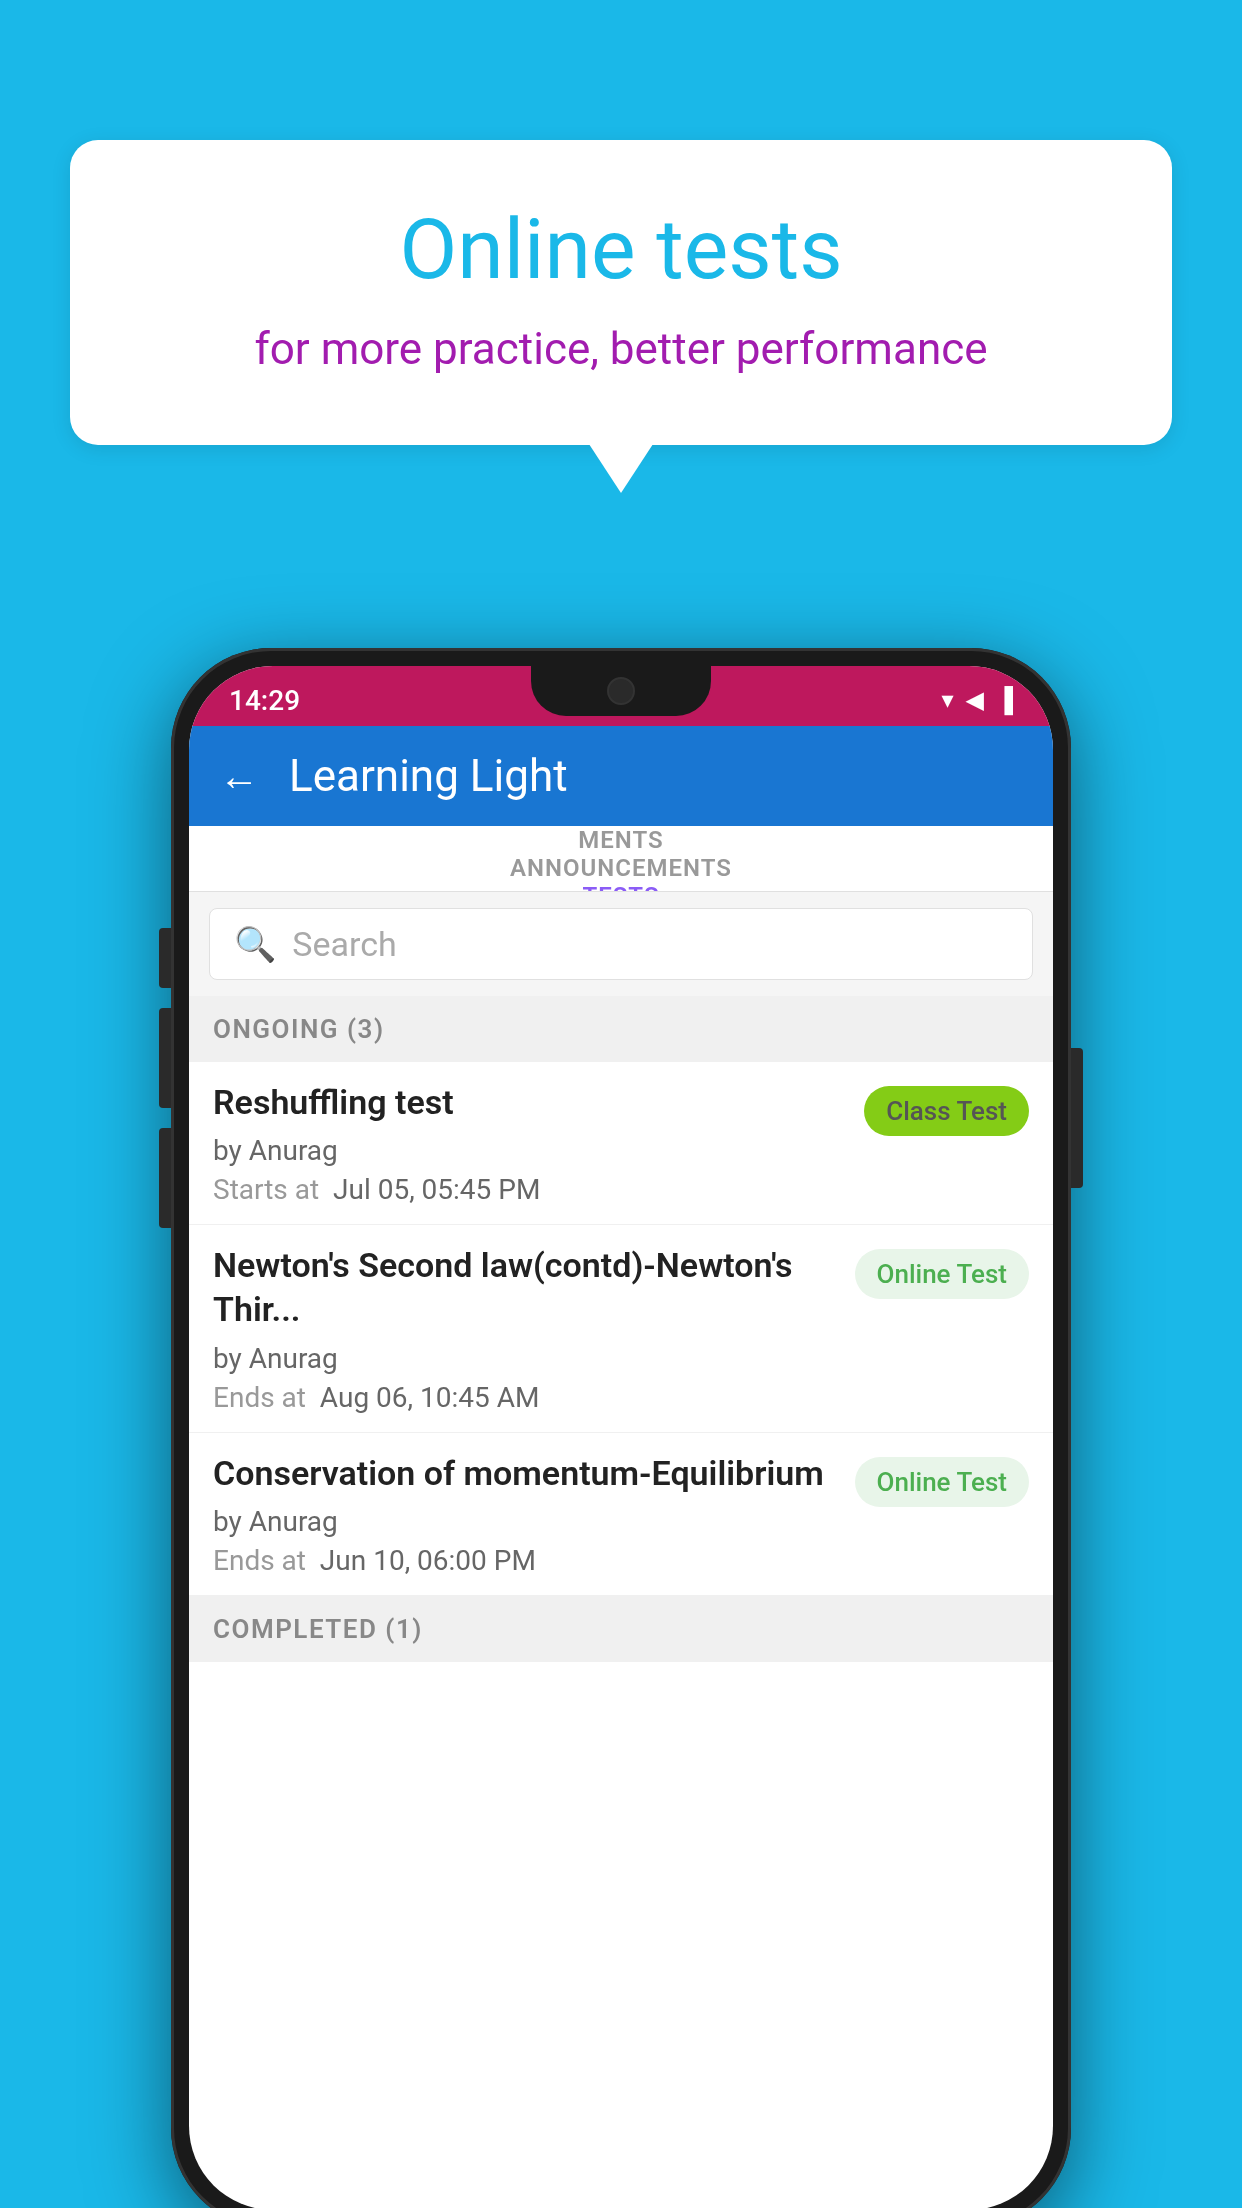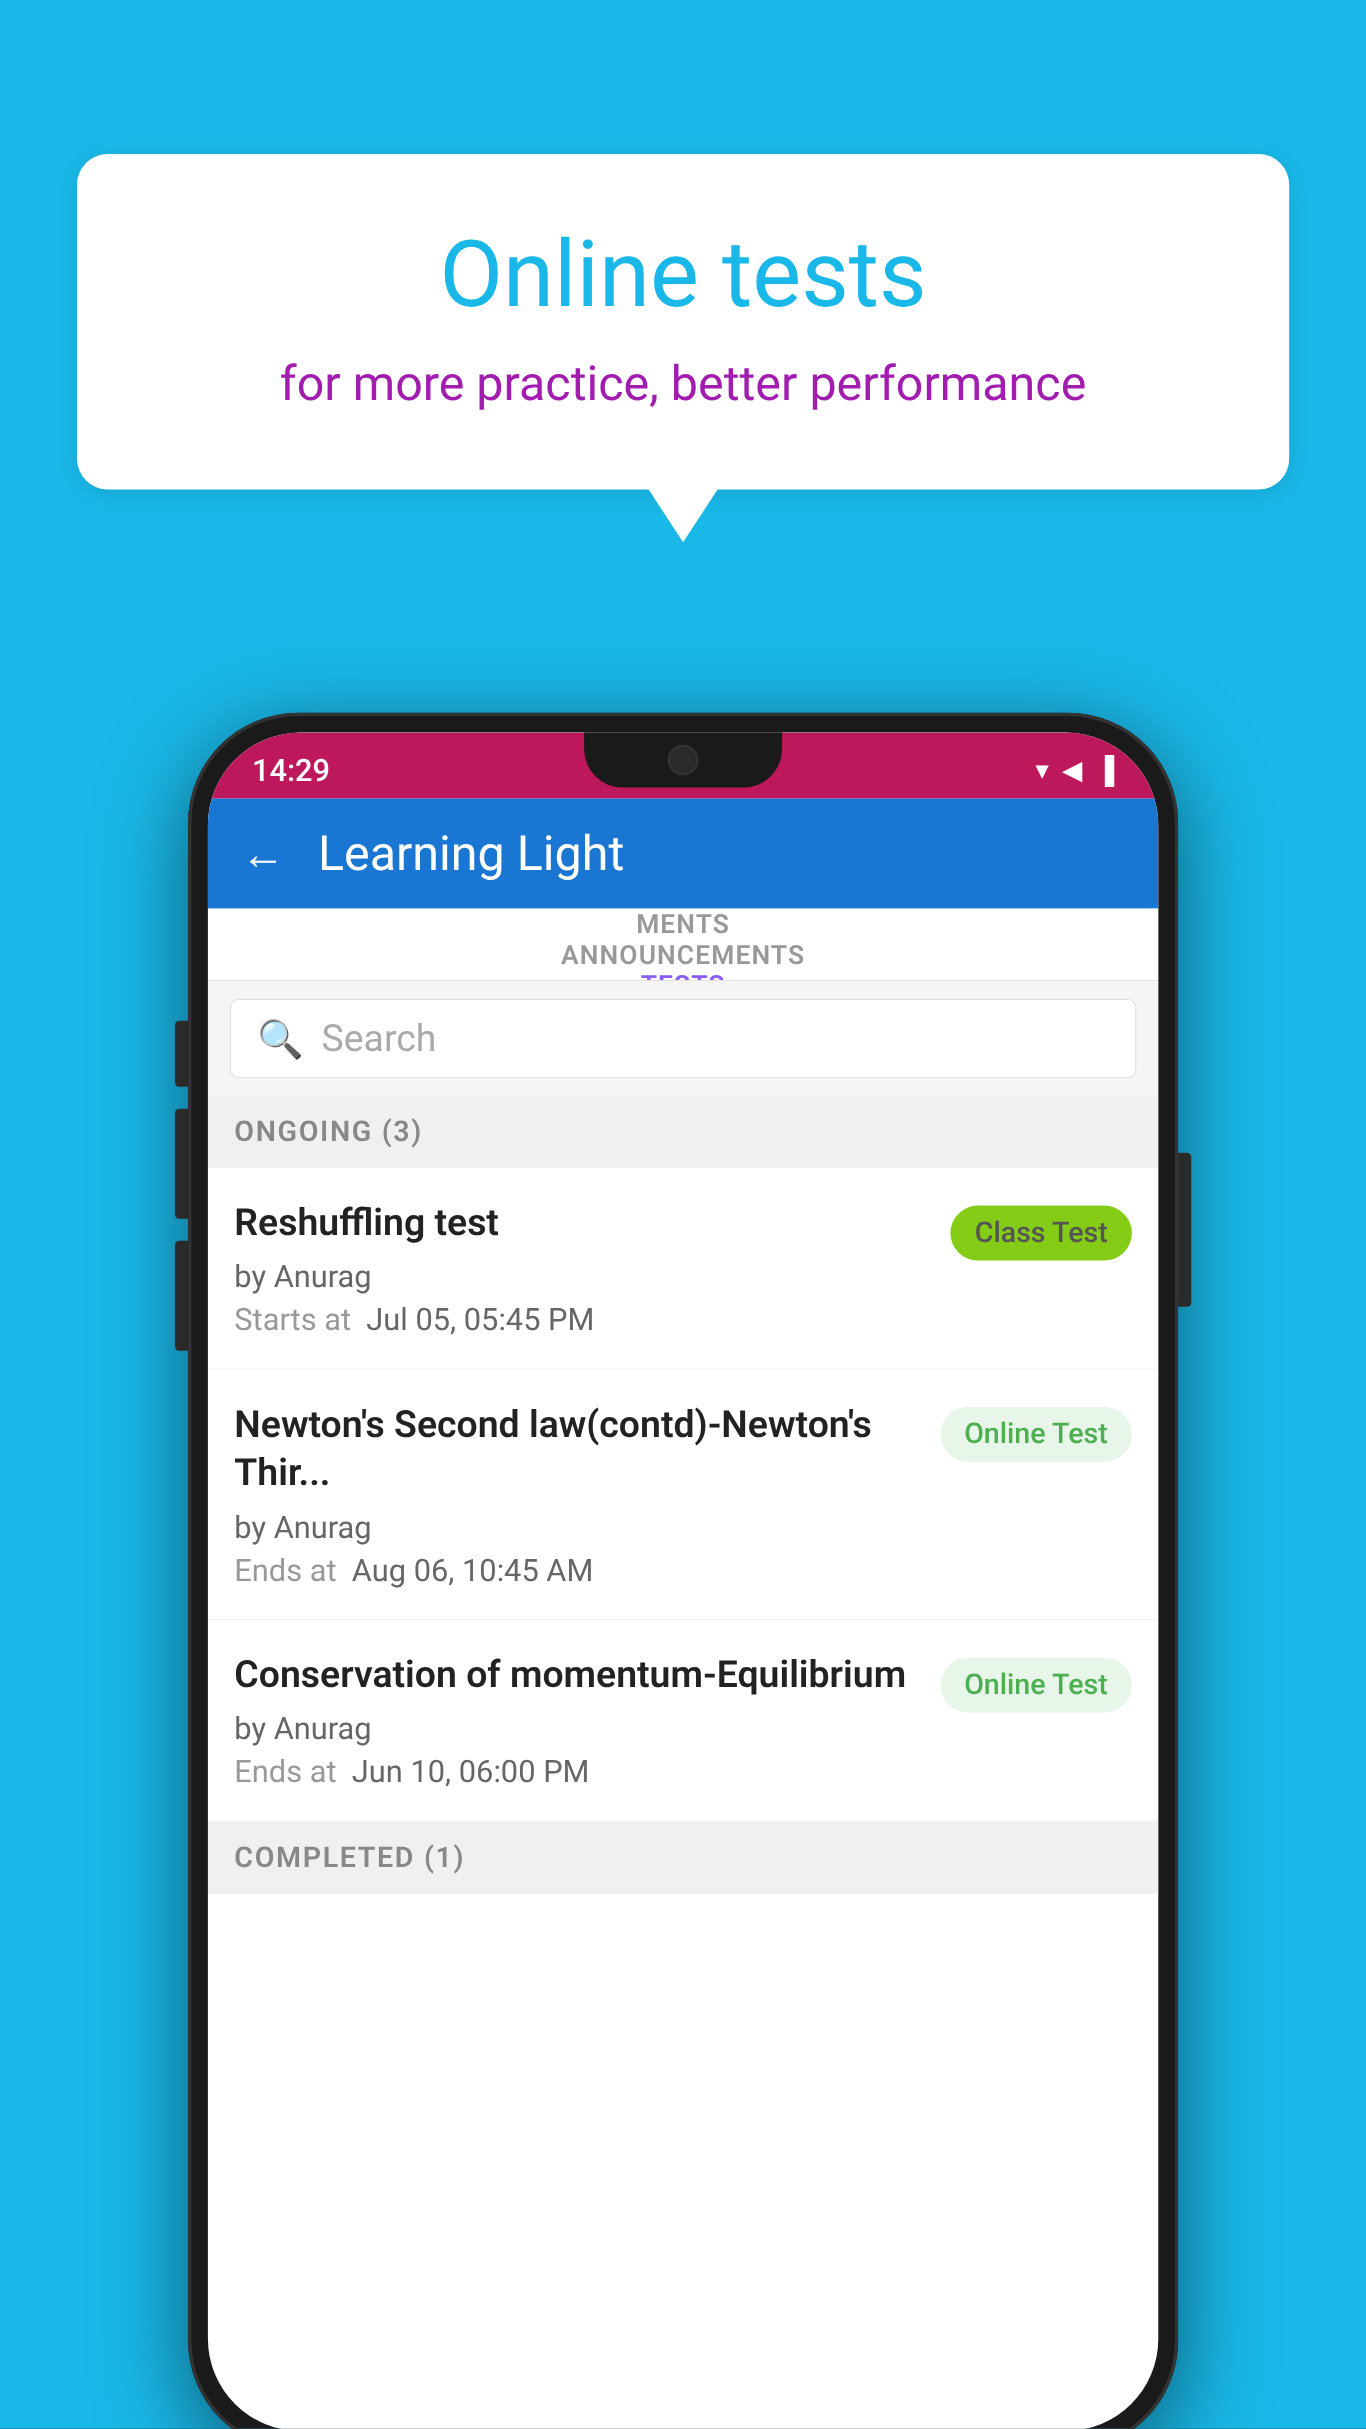--- a/index.html
+++ b/index.html
@@ -236,21 +236,21 @@
       font-size: 26px;
       color: #888;
       font-weight: 600;
       letter-spacing: 1.5px;
       text-transform: uppercase;
     }
 
     
     .test-item {
       background: white;
-      padding: 28px 24px;
+      padding: 18px 24px;
       border-bottom: 1px solid #f0f0f0;
       display: flex;
       align-items: flex-start;
       justify-content: space-between;
       gap: 28px;
     }
 
     .test-info {
       flex: 1;
     }

